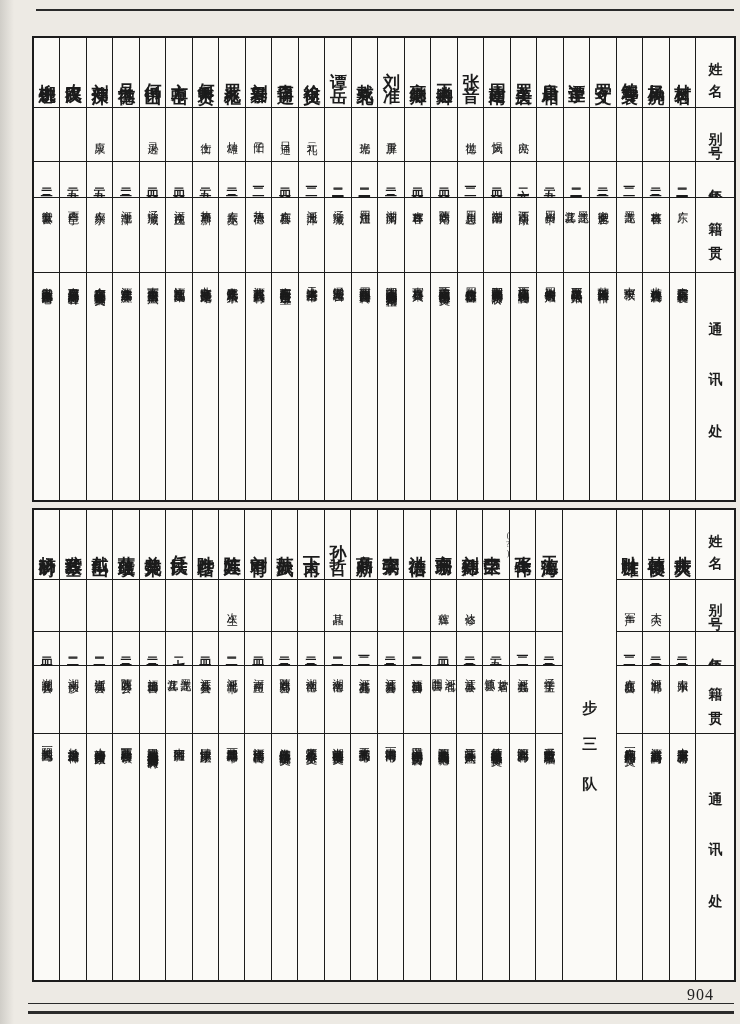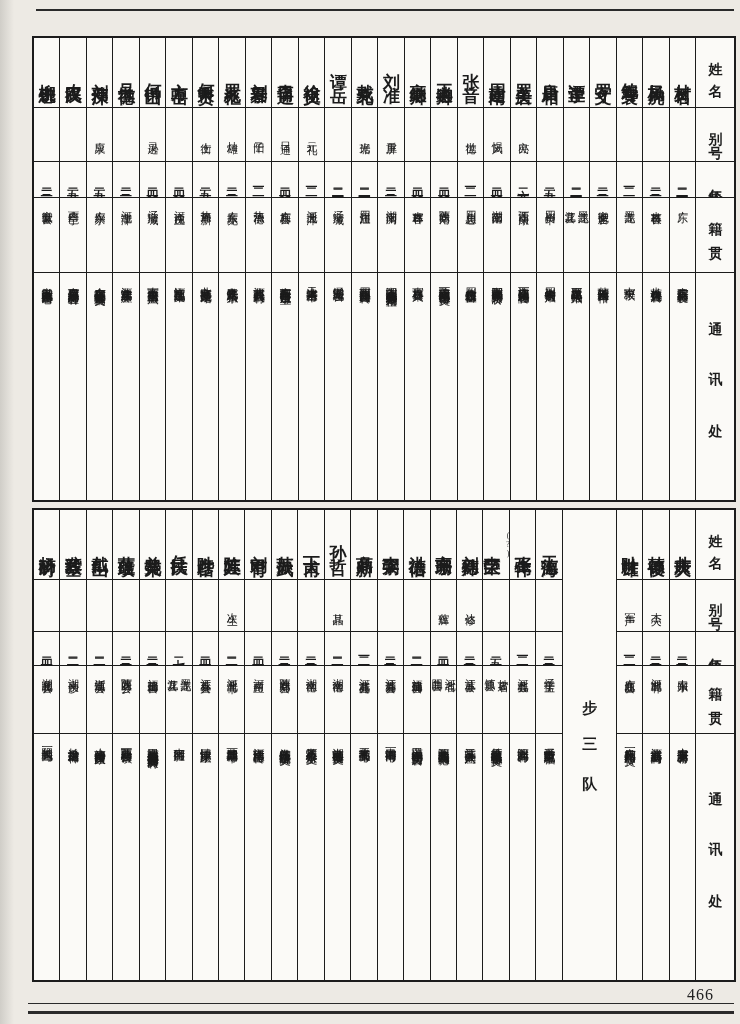--- a/index.html
+++ b/index.html
@@ -865,15 +865,15 @@
           </div>
           <div class="cell native-cell" style="height: 68px;">
             <span class="vtext">湖北长阳县</span>
           </div>
           <div class="cell addr-cell" style="flex: 1 1 0%;">
             <span class="vtext">长阳城内一三三号</span>
           </div>
         </div>
       </div>
     </div>
-  <div class="page-number">466</div>
+  <div class="page-number">904</div>
   <div class="bottom-rule"></div>
 </div>
 
 </body></html>

